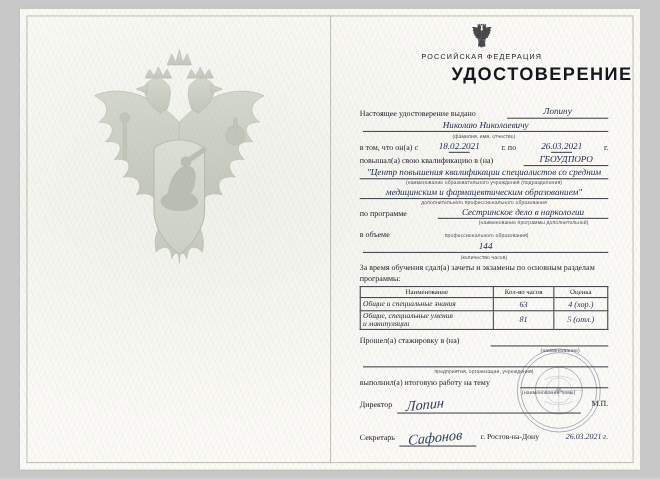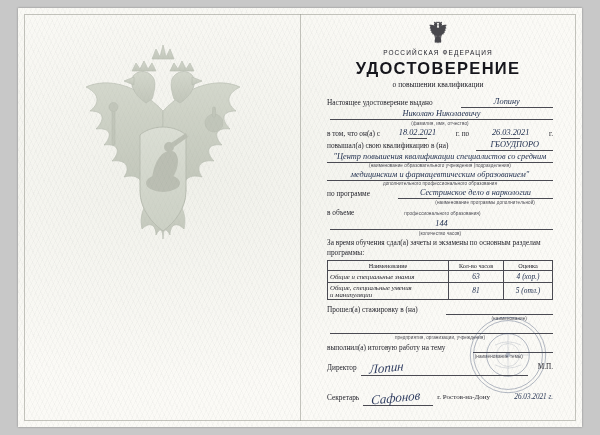--- a/index.html
+++ b/index.html
@@ -115,21 +115,21 @@
     text-align: center;
     font-size: 6.5px;
     letter-spacing: 1.1px;
     color: #23232b;
     font-family: "Liberation Sans", sans-serif;
   }
   .doc-title {
     position: absolute;
     top: 44px;
     left: 0; right: 0;
-    text-align: center;
+    text-align: right;
     font-size: 16.5px;
     letter-spacing: 1.3px;
     font-weight: bold;
     color: #16161c;
     font-family: "Liberation Sans", sans-serif;
   }
   .doc-sub {
     position: absolute;
     top: 65px;
     left: 0; right: 0;
@@ -347,21 +347,20 @@
           <path d="M13.4 6 C14.8 5 15.6 3.4 14.6 2.2 C13.6 1.2 12 1.6 11.7 3 C11.5 4 11.8 5.2 12.1 6 Z"></path>
           <path d="M6.8 2 L7.6 0.6 L8.4 1.8 L9.2 0.4 L10 1.8 L10.8 0.6 L11.6 2 Z"></path>
           <path d="M10.4 2 L11.2 0.6 L12 1.8 L12.8 0.4 L13.6 1.8 L14.4 0.6 L15.2 2 Z"></path>
           <path d="M11 8.6 C9.4 8.6 8.2 9.2 7.6 9.8 L7.6 15.6 C7.6 18 9.4 19.8 11 20.6
                    C12.6 19.8 14.4 18 14.4 15.6 L14.4 9.8 C13.8 9.2 12.6 8.6 11 8.6 Z" opacity="0.85"></path>
         </g>
       </svg>
 
       <div class="fed">РОССИЙСКАЯ ФЕДЕРАЦИЯ</div>
       <div class="doc-title">УДОСТОВЕРЕНИЕ</div>
-      <div class="doc-sub">о повышении квалификации</div>
 
       <div class="body">
 
         <div class="line">
           <span class="lbl">Настоящее удостоверение выдано</span>
           <span class="fill">
             <span class="hand">Лопину</span>
           </span>
         </div>
 

